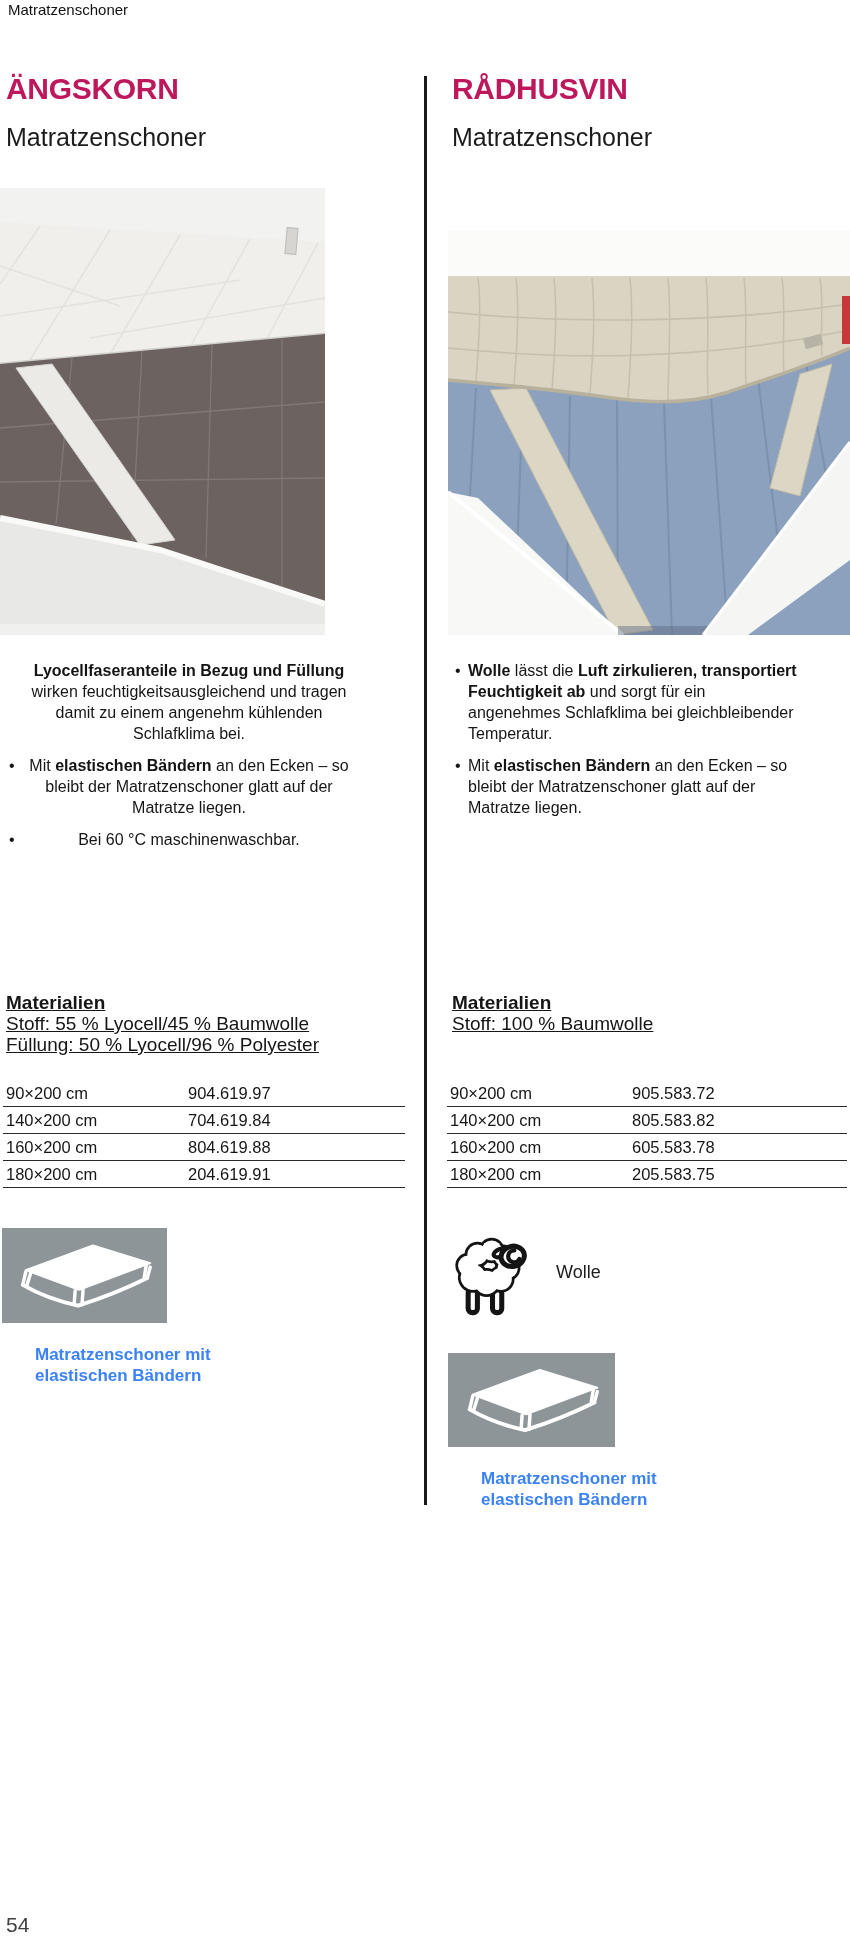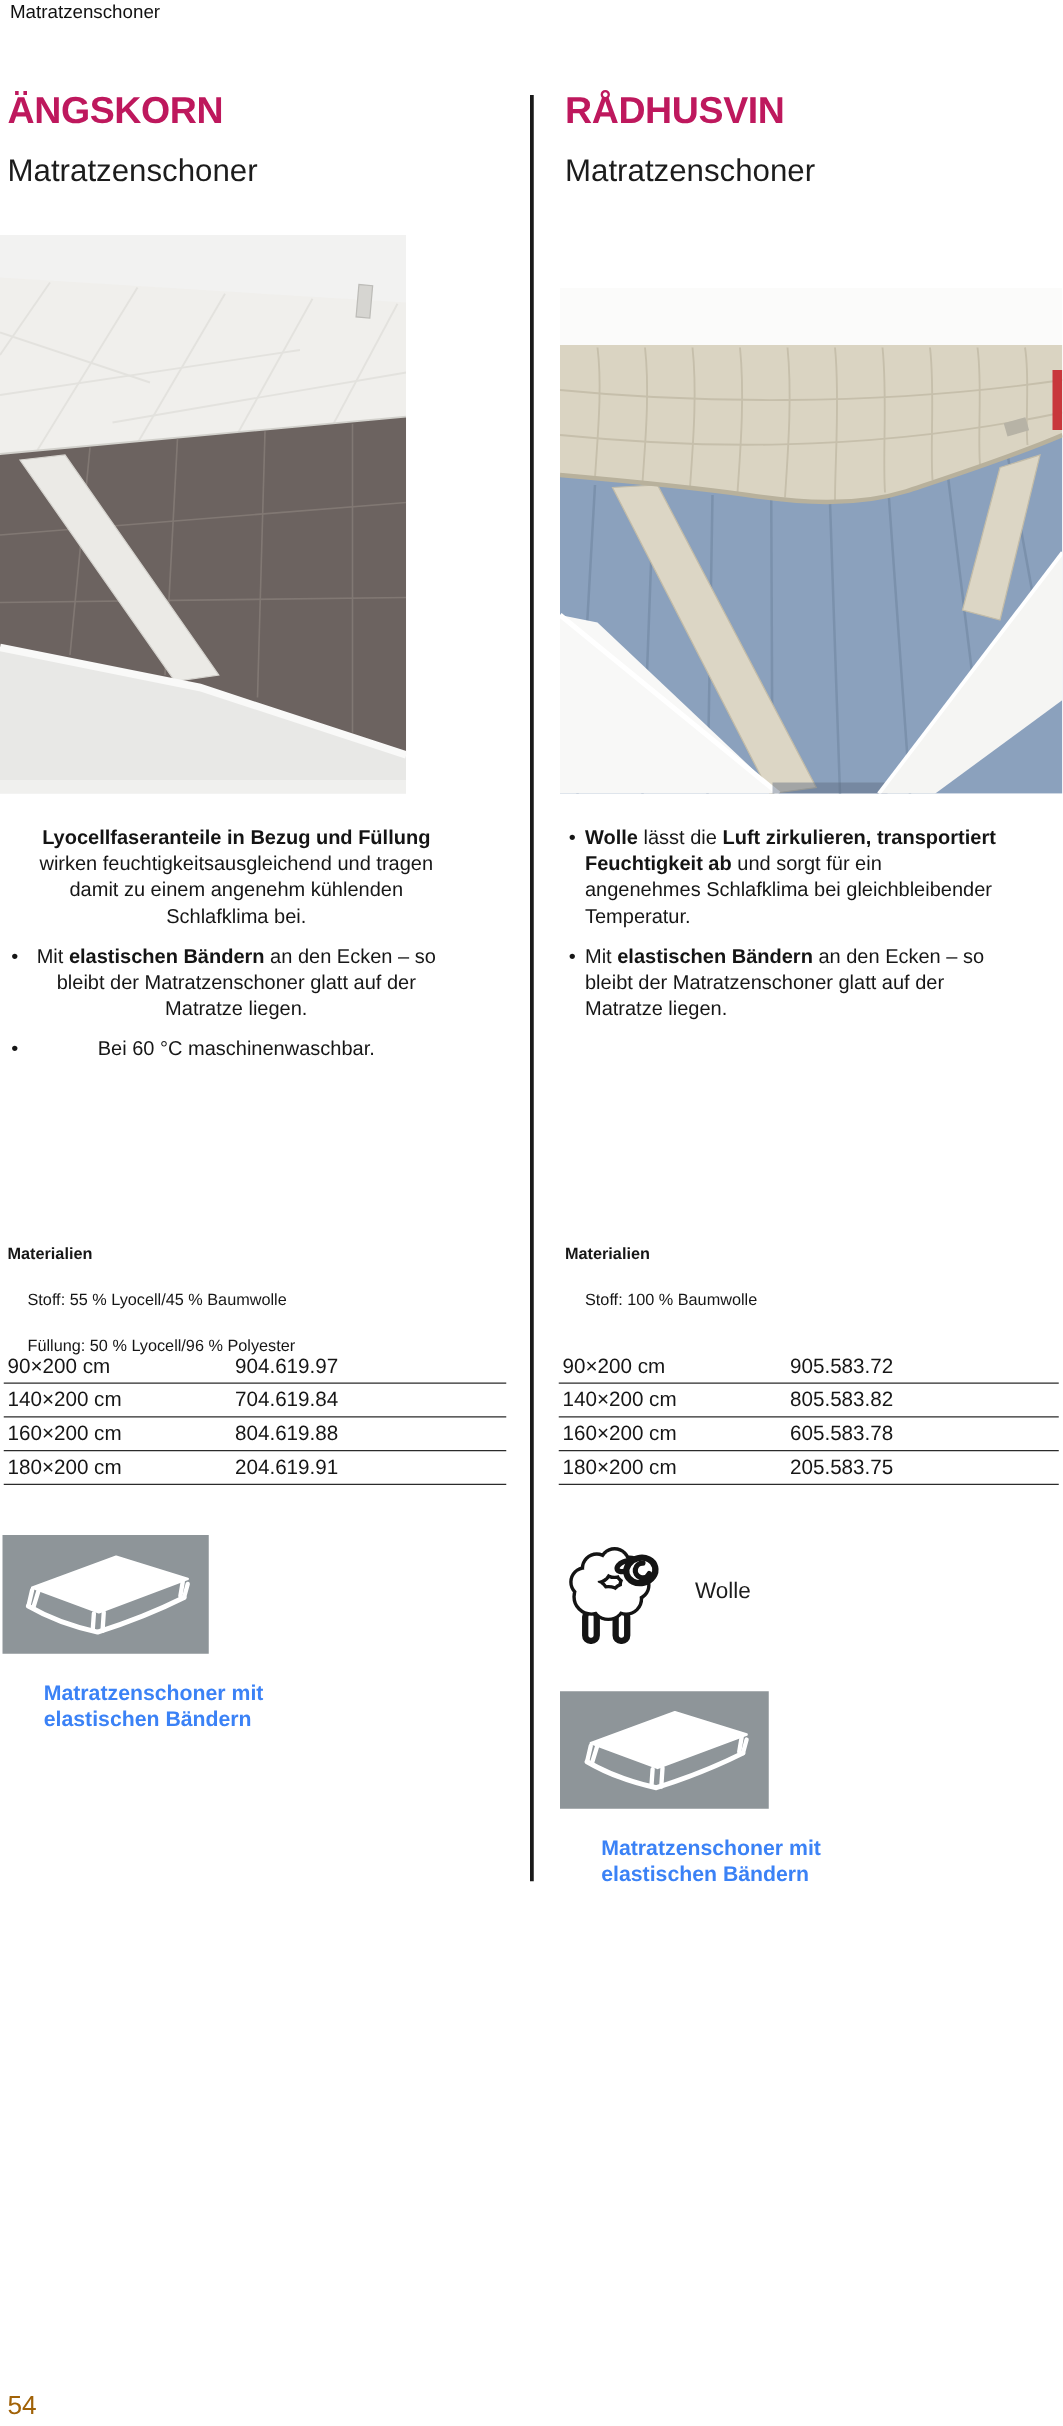--- a/index.html
+++ b/index.html
@@ -27,44 +27,44 @@
   .photo svg{display:block;width:100%;height:100%;}
   
   .features{margin:0;padding:0 0 0 16px;list-style:none;width:334px;font-size:16px;line-height:21px;}
   .features-l{left:6px;top:660px;text-align:center;}
   .features-r{left:452px;top:660px;width:332px;}
   .features li{position:relative;margin:0 0 11px 0;hyphens:manual;}
   .features li::before{content:"\2022";position:absolute;left:-13px;top:0;}
   .features li.no-bullet::before{content:none;}
   .features b{font-weight:bold;color:#141414;}
   
-  .materials{width:340px;font-size:13px;line-height:21px;}
+  .materials{width:340px;font-size:19px;line-height:21px;text-decoration:underline;}
   .materials-l{left:6px;top:992px;}
   .materials-r{left:452px;top:992px;}
   .materials .mat-heading{font-weight:bold;margin:0;}
-  .materials p{margin:16px;}
+  .materials p{margin:0;}
   
   .sizes{border-collapse:collapse;table-layout:fixed;}
   .sizes-l{left:3px;top:1080px;width:402px;}
   .sizes-r{left:447px;top:1080px;width:400px;}
   .sizes td{font-size:16.5px;height:26px;padding:0;border-bottom:1.6px solid #2b2b2b;vertical-align:middle;}
   .sizes td.size{width:182px;padding-left:3px;}
   
   .icon-box{background:#8e9599;}
   .icon-box svg{display:block;width:100%;height:100%;}
   .icon-box-l{left:2px;top:1228px;width:165px;height:95px;}
   .icon-box-r{left:448px;top:1353px;width:167px;height:94px;}
   .icon-caption{font-size:17px;font-weight:bold;line-height:21px;width:205px;color:#3b82f6;margin-left:33px;}
   .caption-l{left:2px;top:1344px;}
   .caption-r{left:448px;top:1468px;}
   .sheep{left:448px;top:1230px;width:84px;height:88px;}
   .sheep svg{display:block;width:100%;height:100%;}
   .wool-label{left:556px;top:1260px;font-size:18px;line-height:24px;color:#1c1c1c;}
   
-  .page-number{left:6px;top:1912px;font-size:21px;line-height:26px;color:#a16207;}
+  .page-number{left:6px;top:1912px;font-size:21px;line-height:26px;color:#404040;}
 </style>
 </head>
 <body>
 
 <div class="abs page-header">Matratzenschoner</div>
 
 <div class="abs divider"></div>
 
 <h1 class="abs prod-title title-l">ÄNGSKORN</h1>
 <p class="abs prod-sub sub-l">Matratzenschoner</p>

